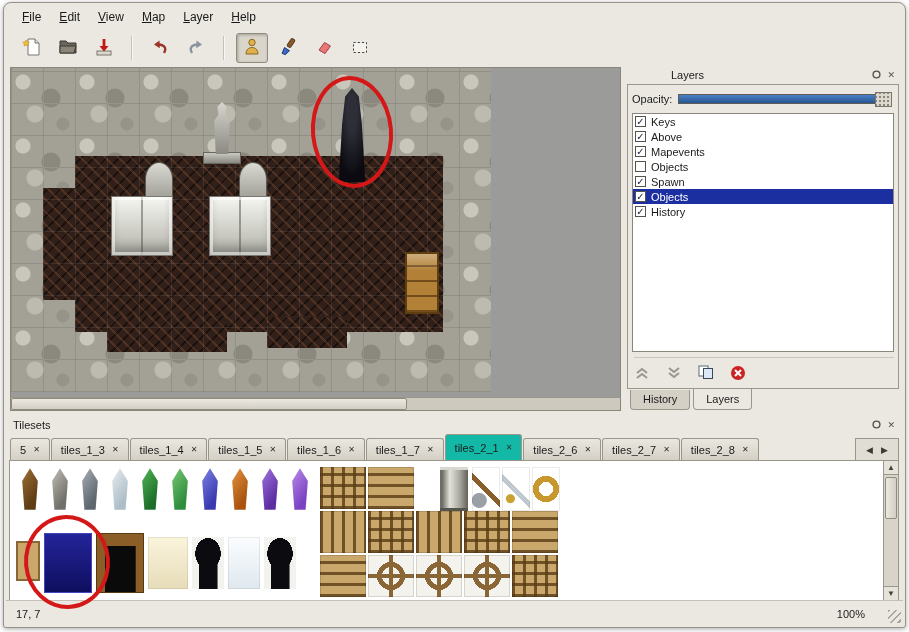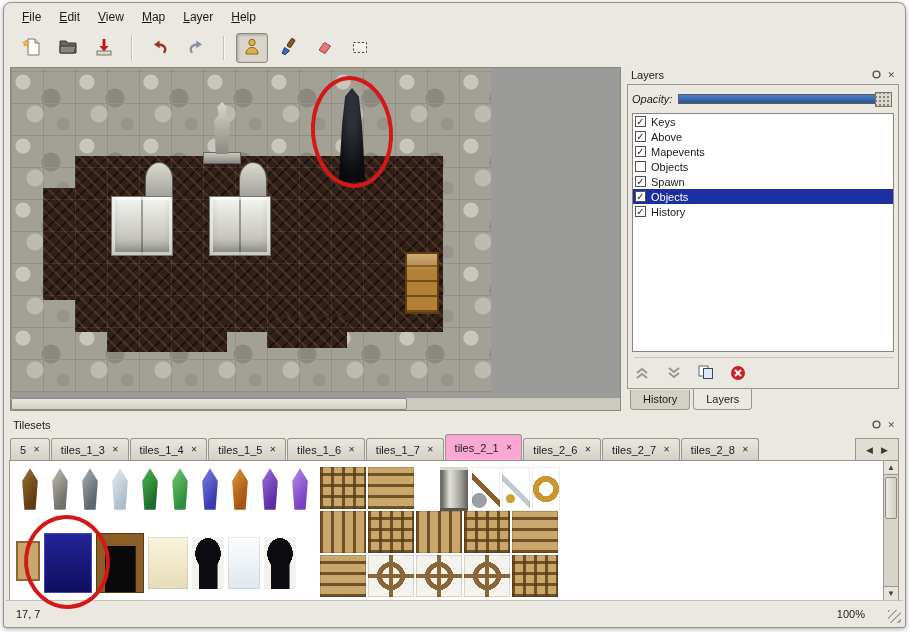--- a/index.html
+++ b/index.html
@@ -52,46 +52,46 @@
     background:radial-gradient(ellipse at 50% 26%,#2e2e38 0 18%,#0a0a10 65%); }
   .obj-crate { background-color:#b28036; border:2px solid #5e3e10;
     background-image:linear-gradient(180deg,rgba(255,255,255,.35),rgba(255,255,255,0) 30%),
                      repeating-linear-gradient(0deg,rgba(70,42,8,.6) 0 2px,transparent 2px, transparent 15px); }
   .red-ellipse { position:absolute; border:4px solid #d41818; border-radius:50%; transform:rotate(-5deg); z-index:40; }
 
   .hscroll { position:absolute; left:0; right:0; bottom:0; height:13px; background:#cdc9bf; border-top:1px solid #9a968c; }
   .hthumb { position:absolute; left:0; top:0; bottom:0; width:65%; background:linear-gradient(#ece9e1,#d2cec4); border:1px solid #8f8b81; border-radius:2px; }
 
   
-  #layers-panel { position:absolute; left:623px; top:64px; width:272px; height:344px; }
+  #layers-panel { position:absolute; left:623px; top:64px; width:272px; height:344px;padding-left:40px; }
   .panel-title-row { height:16px; display:flex; justify-content:space-between; align-items:center; font-size:11px; padding:0 4px; }
   .panel-title-btns { display:flex; gap:6px; align-items:center; }
   .pt-btn { font-size:9px; color:#55524a; line-height:9px; }
   .panel-body { position:absolute; left:0; top:17px; right:0; bottom:22px; border:1px solid #9a968c; background:#ebe8e1; }
-  .opacity-row { position:absolute; left:4px; right:4px; top:4px; height:20px; display:flex; align-items:center; font-size:11px;font-style:italic; }
+  .opacity-row { position:absolute; left:4px; right:4px; top:4px; height:20px; display:flex; align-items:center; font-size:11px; }
   .slider { flex:1; height:10px; border:1px solid #5e5c54; background:linear-gradient(#4a80c8,#285690); position:relative; margin-left:6px; margin-right:2px; }
   .slider-handle { position:absolute; right:-1px; top:-3px; width:17px; height:15px; background-color:#dcd8ce; border:1px solid #7a766c;
     background-image:radial-gradient(#8a867c 1px, transparent 1.3px); background-size:4px 4px; background-position:2px 2px; }
   .layers-list { position:absolute; left:4px; right:4px; top:28px; bottom:36px; background:#fff; border:1px solid #8a867c; overflow:hidden; font-size:11px; }
   .layer-row { display:flex; align-items:center; height:15px; padding-left:2px; gap:5px; }
   .layer-row.selected { background:#1b2fa0; color:#fff; }
   .checkbox { width:11px; height:11px; background:#fff; border:1px solid #55524a; font-size:10px; line-height:9px; text-align:center; color:#16203e; flex:none; }
   .layers-btns { position:absolute; left:6px; right:4px; bottom:3px; height:28px; display:flex; align-items:center; gap:16px; border-top:1px solid #c9c5bb; padding-top:2px; }
   .lb { display:flex; align-items:center; justify-content:center; }
   .panel-tabs { position:absolute; left:3px; bottom:0; height:22px; display:flex; gap:3px; align-items:center; }
   .panel-tab { font-size:11px; padding:3px 12px 4px; border:1px solid #9a968c; border-top:none; border-radius:0 0 4px 4px; background:#d4d0c6; }
   .panel-tab.active { background:#ebe8e1; position:relative; top:-1px; padding-top:4px; }
 
   
   #tilesets-panel { position:absolute; left:5px; top:414px; width:890px; height:184px; }
   .ts-tabbar { position:absolute; left:0; top:17px; right:0; height:26px; display:flex; align-items:flex-end; }
   .ts-tabs { display:flex; align-items:flex-end; gap:1px; flex:1; overflow:hidden; padding-left:1px; }
   .ts-tab { display:flex; align-items:center; gap:7px; font-size:11px; height:22px; padding:0 9px; white-space:nowrap;
     background:linear-gradient(#eae7df,#d4d0c6); border:1px solid #9a968c; border-bottom:none; border-radius:3px 3px 0 0; }
-  .ts-tab.active { background:#f9a8d4; height:26px; }
+  .ts-tab.active { background:#14b8a6; height:26px; }
   .ts-tab-close { font-size:8px; color:#33312c; }
   .ts-arrows { width:44px; height:22px; display:flex; align-items:center; justify-content:center; gap:8px;
     border:1px solid #9a968c; border-bottom:none; background:#e0ddd4; font-size:9px; color:#3c3a34; }
   .ts-content { position:absolute; left:0; top:43px; right:0; bottom:0; border:1px solid #9a968c; background:#fff; }
   #tileset-canvas { position:absolute; left:0; top:0; right:15px; bottom:0; overflow:hidden; }
   .vscroll { position:absolute; right:0; top:0; bottom:0; width:15px; background:#d8d4ca; border-left:1px solid #9a968c; }
   .varrow { position:absolute; left:0; right:0; height:14px; text-align:center; font-size:8px; line-height:14px; color:#44423c; background:#e6e3da; border-bottom:1px solid #9a968c; top:0; }
   .varrow-down { top:auto; bottom:0; border-bottom:none; border-top:1px solid #9a968c; }
   .vthumb { position:absolute; left:1px; right:1px; top:16px; height:42px; background:linear-gradient(90deg,#ece9e1,#d2cec4); border:1px solid #8f8b81; border-radius:2px; }
 

